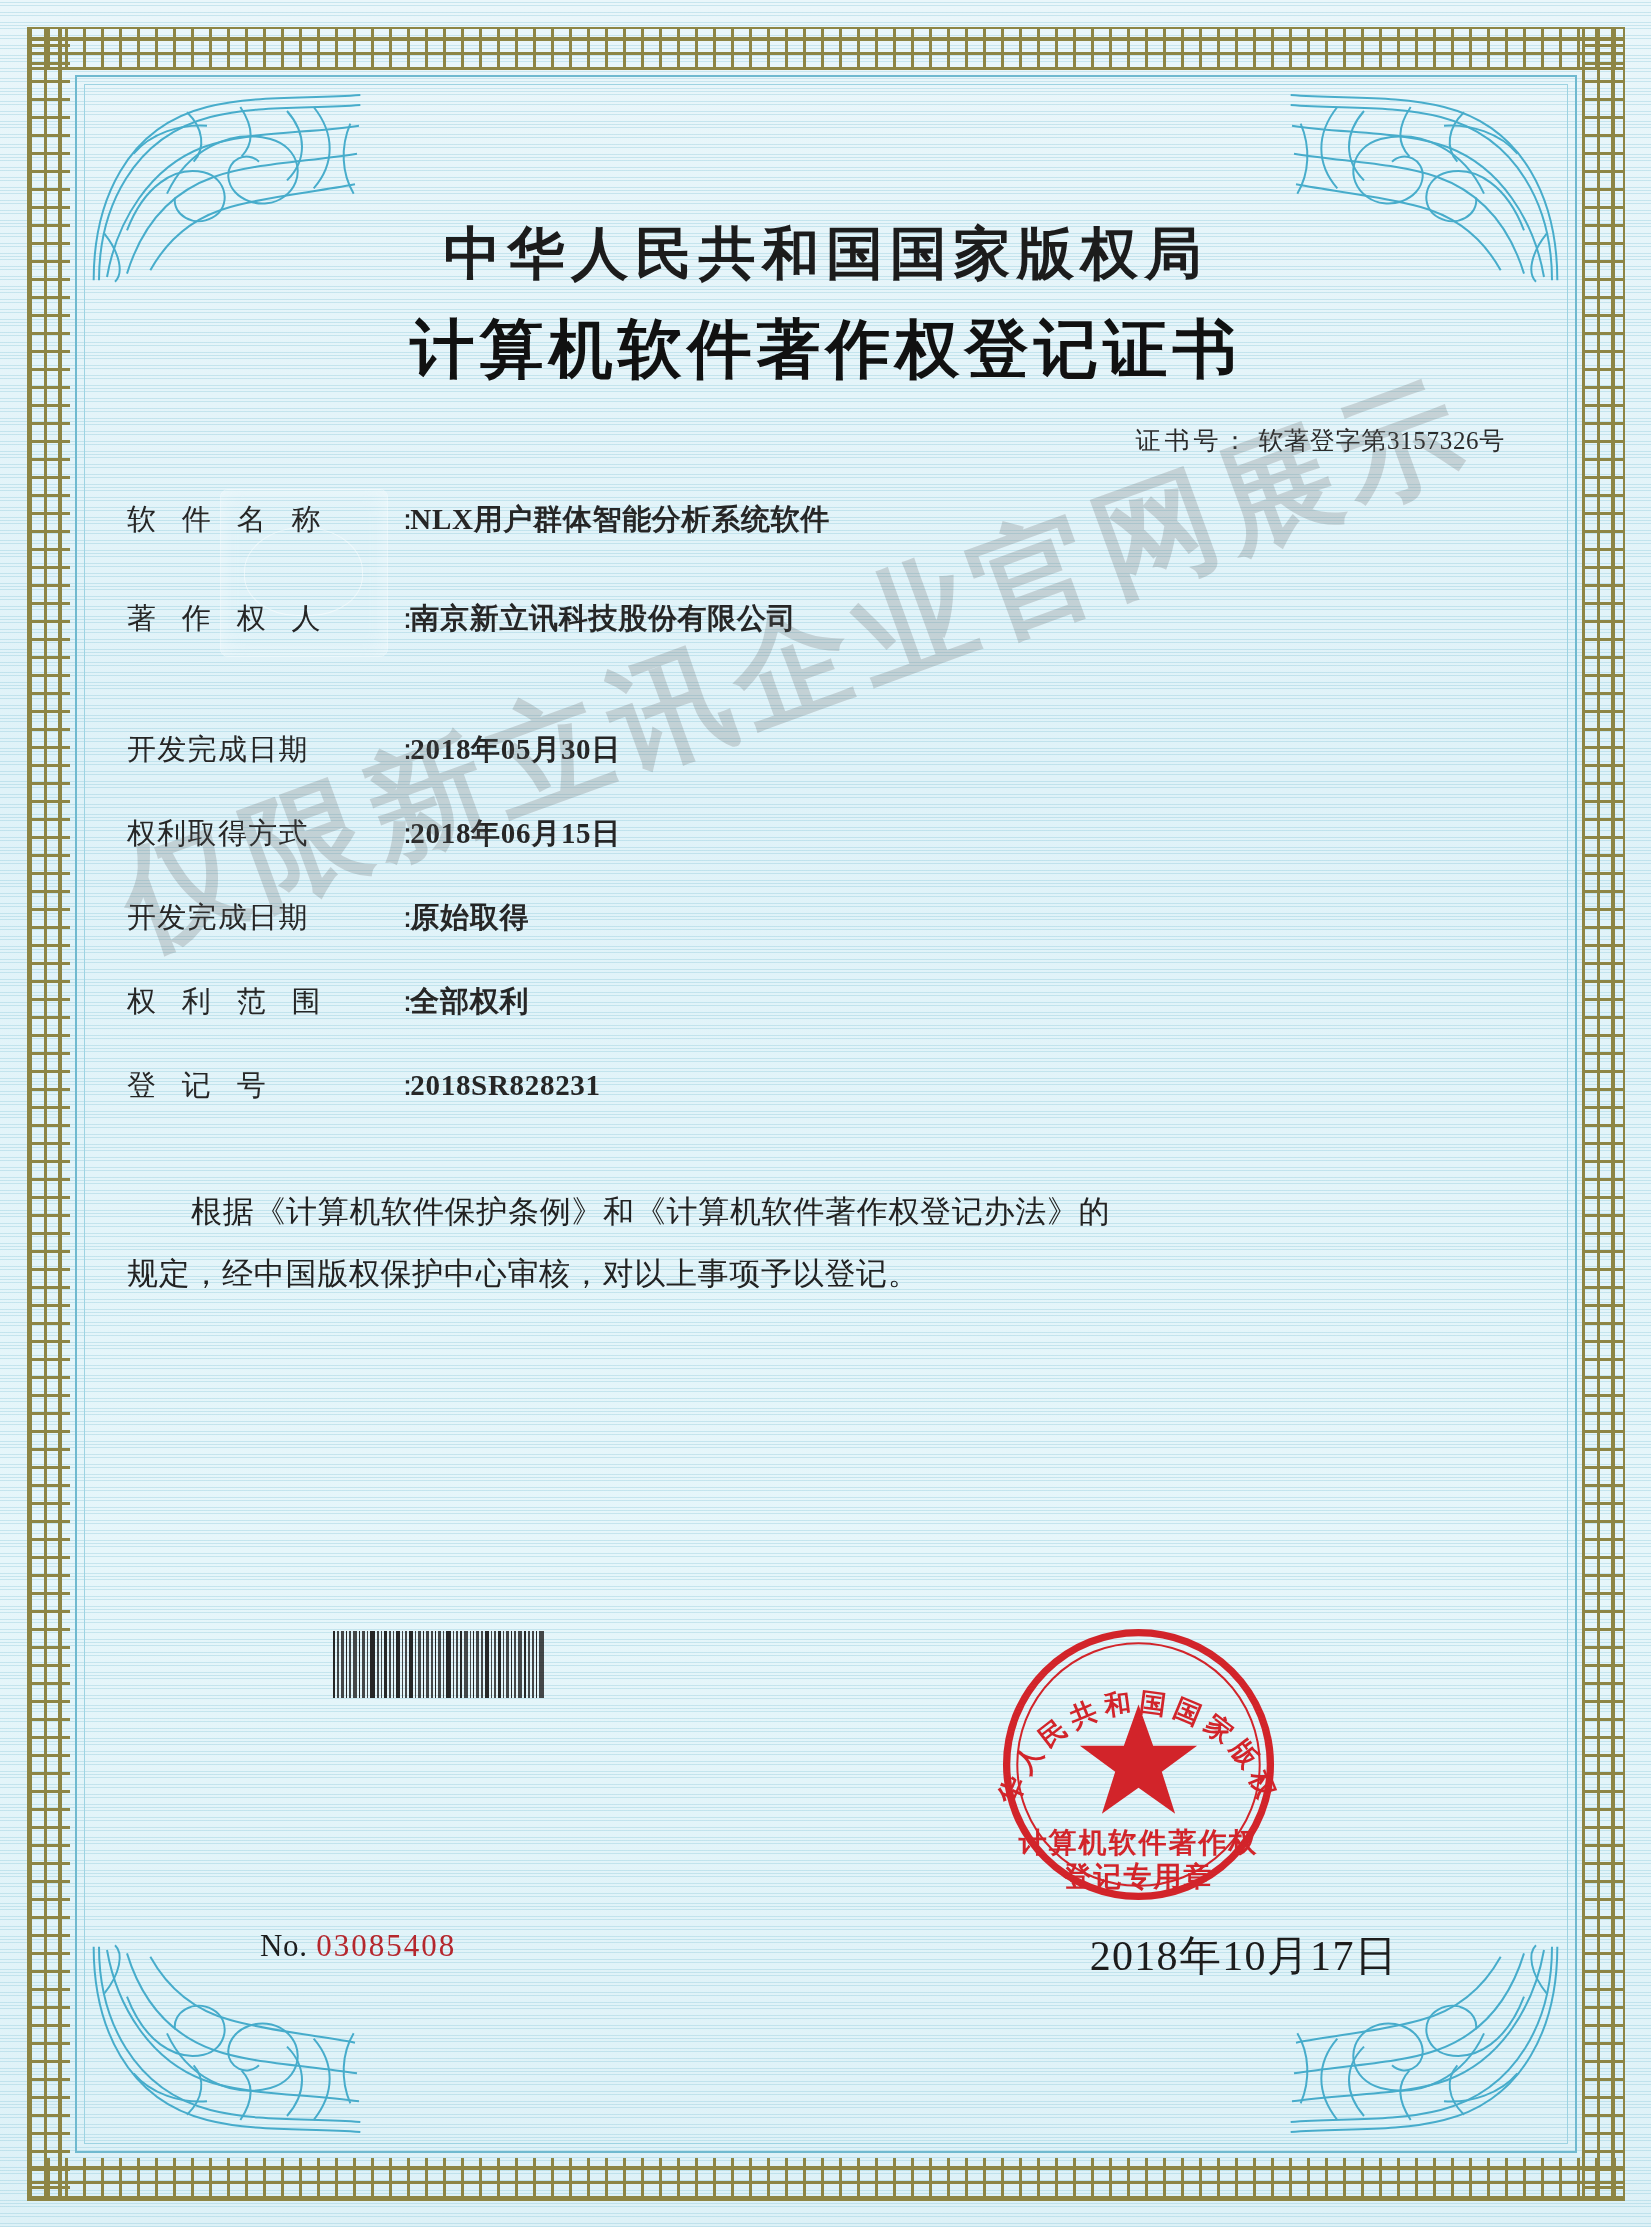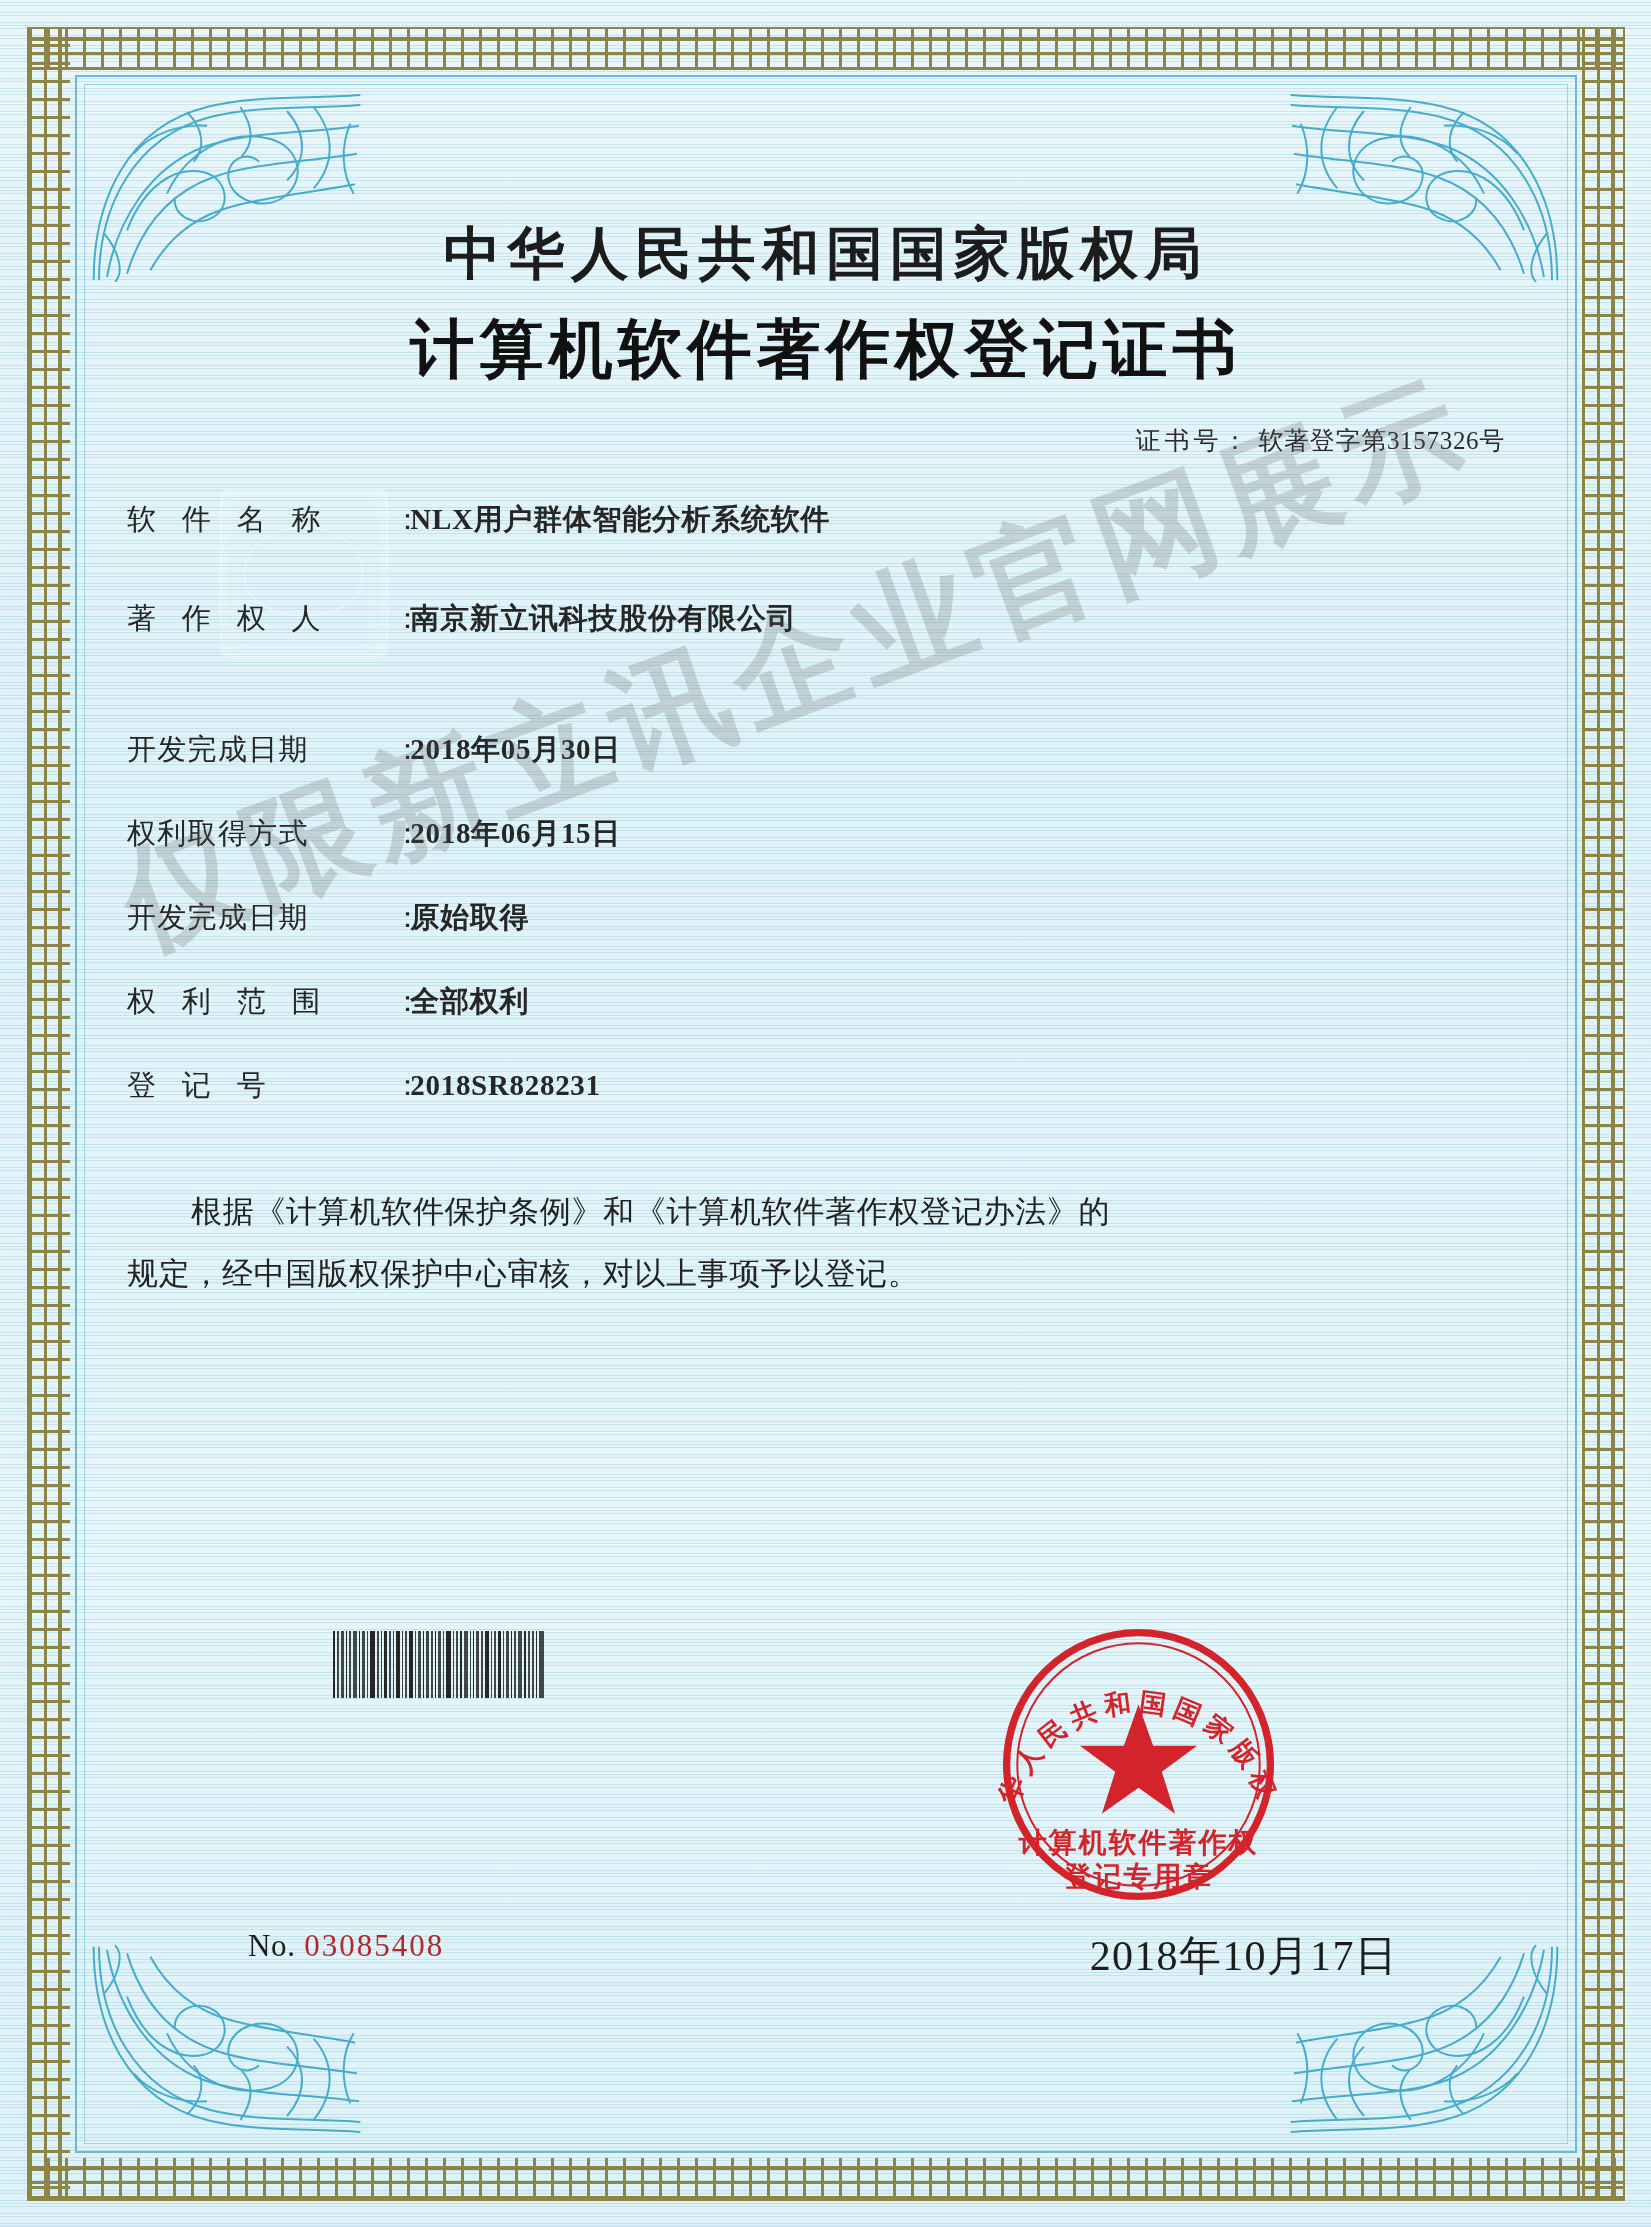--- a/index.html
+++ b/index.html
@@ -204,21 +204,21 @@
     left: 972px;
     top: 1598px;
     width: 333px;
     height: 333px;
   }
   .seal svg { width: 100%; height: 100%; }
 
   
   .footer-no {
     position: absolute;
-    left: 248px;
+    left: 260px;
     top: 1928px;
     font-size: 31px;
     color: #1d1d1d;
     letter-spacing: 0.7px;
   }
   .footer-no .num {
     color: #b5272d;
     letter-spacing: 2px;
   }
   .footer-date {

